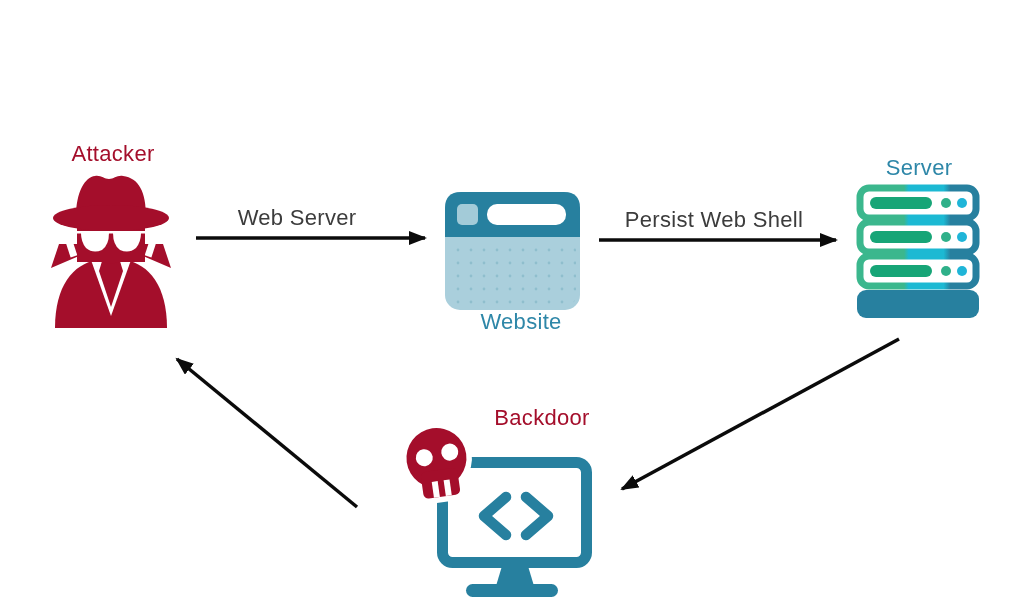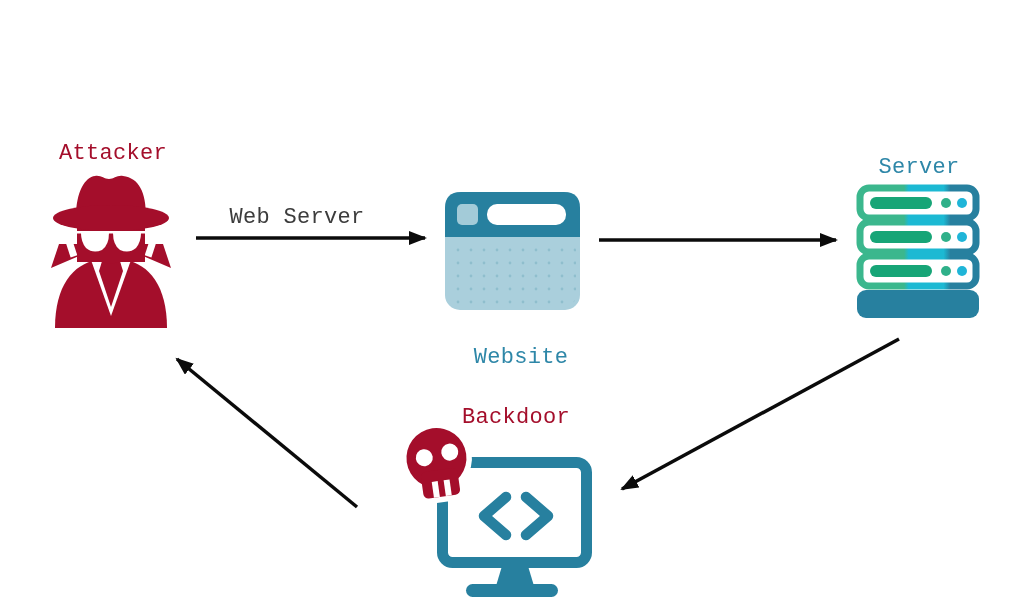--- a/index.html
+++ b/index.html
@@ -1,17 +1,17 @@
 <!DOCTYPE html>
 <html style="--red: #A40E2B; --teal: #27809F; --teal-label: #2E87A8; --light-blue: #AACFDC; --square-blue: #A3CBD8; --dot-blue: #8FBECD; --green-pill: #17A577; --green-outline: #3BB78D; --cyan: #1CB9D3; --dot-green: #2FB089; --dot-cyan: #1FB5D8; --text: #3C3C3C; --arrow: #0B0B0B;"><head>
 <meta charset="utf-8">
 <style>
   html,body{margin:0;padding:0;background:#fff;}
   .canvas{position:relative;width:1024px;height:614px;background:#fff;overflow:hidden;
-          font-family:Liberation Mono, monospace;}
+          font-family:Liberation Sans, sans-serif;}
   .layer{position:absolute;left:0;top:0;}
   .lbl{position:absolute;transform:translateX(-50%);font-size:22px;letter-spacing:.3px;
        white-space:nowrap;line-height:1.1;}
   .c-red{color:var(--red);}
   .c-teal{color:var(--teal-label);}
   .c-dark{color:var(--text);}
   
   .f-red{fill:var(--red);}
   .f-white{fill:#ffffff;}
   .f-teal{fill:var(--teal);}
@@ -138,17 +138,18 @@
       <rect class="f-red" x="419" y="470" width="37" height="27" rx="5"></rect>
       <circle class="f-white" cx="425" cy="456" r="8.5"></circle>
       <circle class="f-white" cx="451" cy="454" r="8.5"></circle>
       <rect class="f-white" x="429" y="481" width="6" height="16"></rect>
       <rect class="f-white" x="441" y="481" width="6" height="16"></rect>
     </g>
   </svg>
 
   <div class="lbl c-red" style="left:113px;top:142px;">Attacker</div>
   <div class="lbl c-dark" style="left:297px;top:206px;">Web Server</div>
-  <div class="lbl c-teal" style="left:521px;top:310px;margin-top:36px;">Website</div>
+  <div class="lbl c-teal" style="left:521px;top:310px;">Website</div>
+  <div class="lbl c-dark" style="left:714px;top:208px;">Persist Web Shell</div>
   <div class="lbl c-teal" style="left:919px;top:156px;">Server</div>
-  <div class="lbl c-red" style="left:516px;top:406px;">Backdoor</div>
+  <div class="lbl c-red" style="left:542px;top:406px;">Backdoor</div>
 
 </div>
 
 </body></html>

